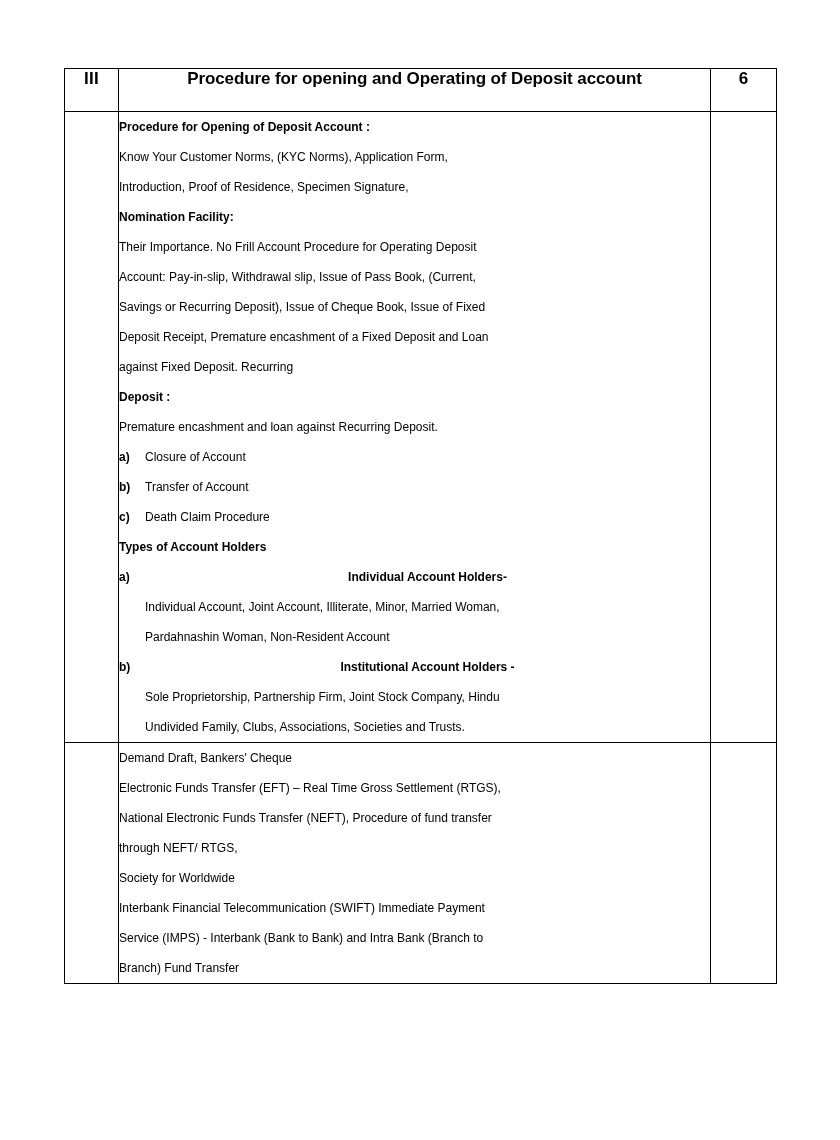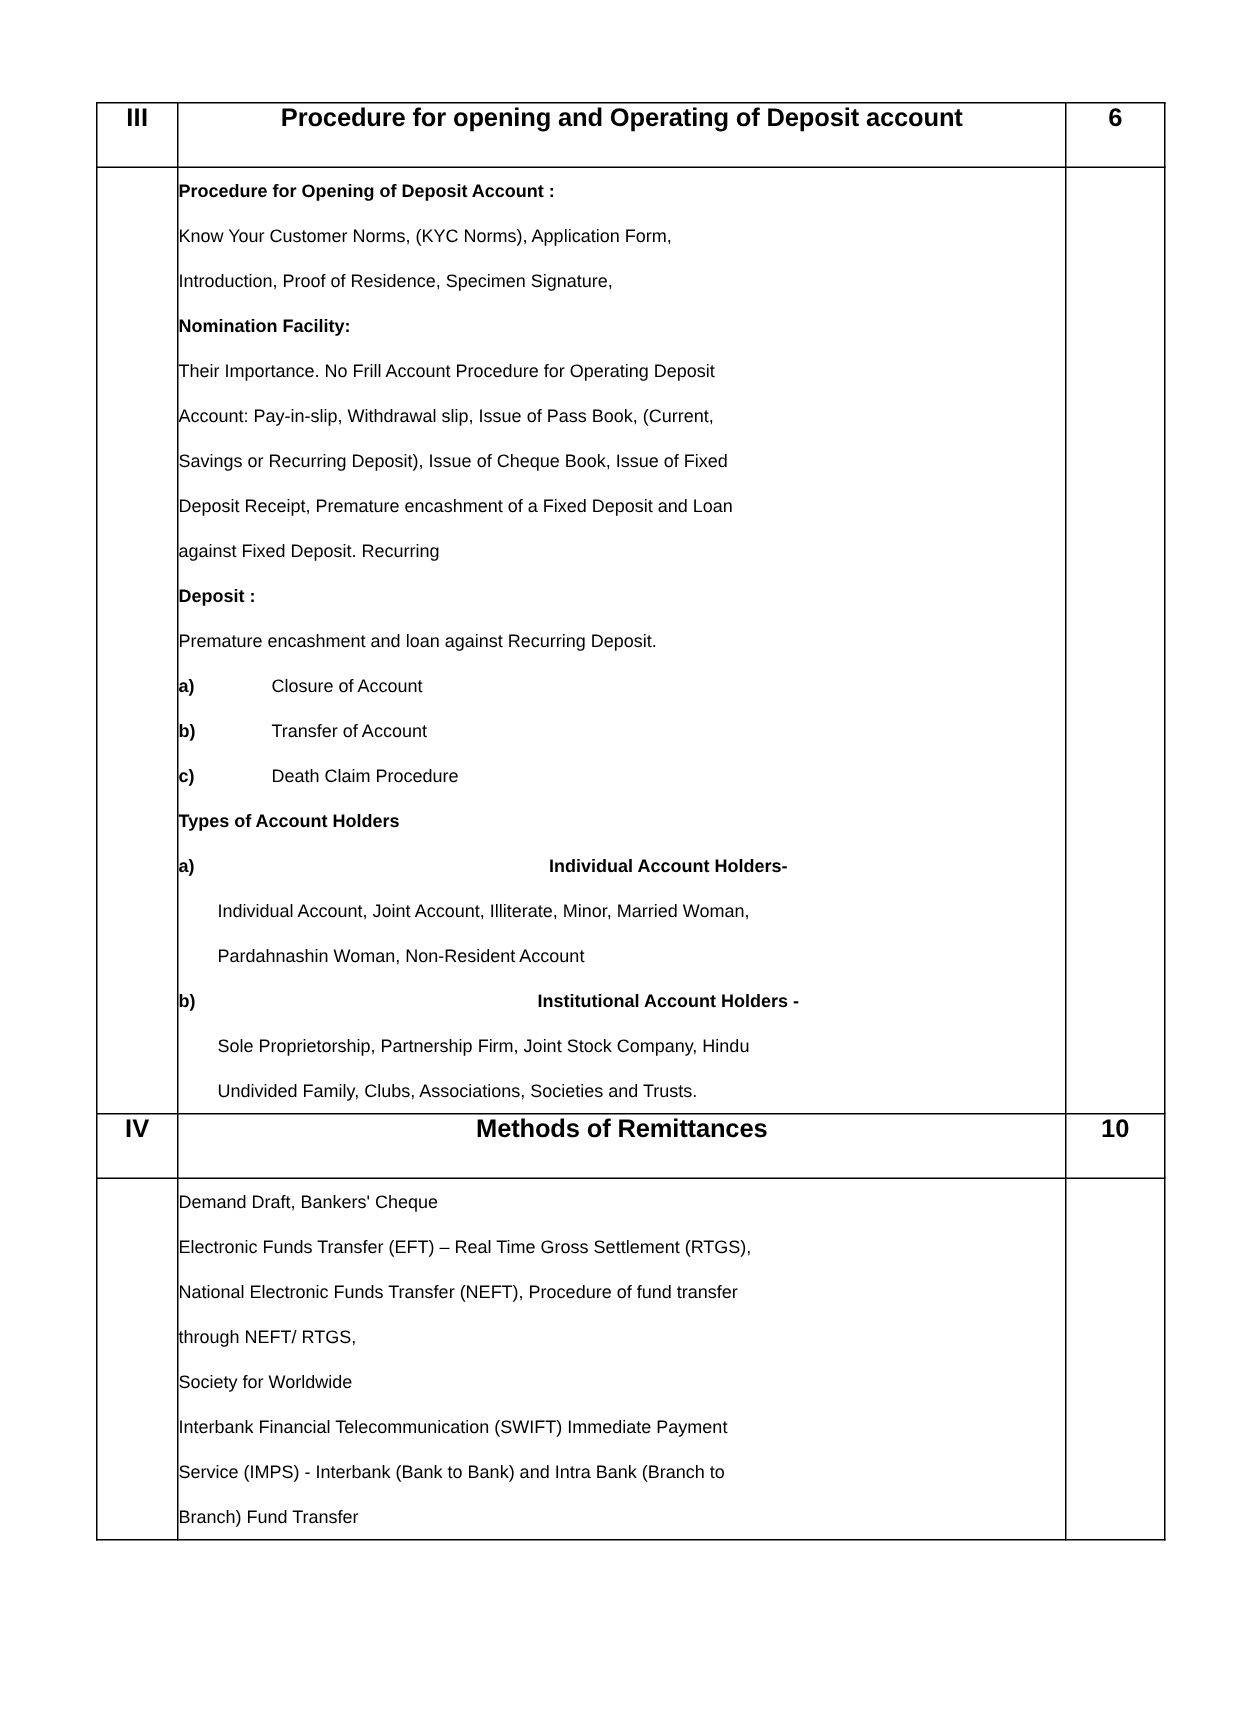--- a/index.html
+++ b/index.html
@@ -89,21 +89,20 @@
     display: flex;
     align-items: flex-start;
   }
   .li-mark {
     font-weight: bold;
     width: 26px;
     flex: 0 0 26px;
   }
   .li-text {
     flex: 1 1 auto;
-    margin-left: 36px;
   }
   .li-text.b { font-weight: bold; text-align: center; }
   .li-sub {
     padding-left: 26px;
     text-align: justify;
     text-align-last: left;
   }
   .li-sub.nojust { text-align: center; }
 
   .empty-cell { }
@@ -173,25 +172,20 @@
             <span class="li-text b">Institutional  Account Holders -</span>
           </div>
           <div class="li-sub">Sole Proprietorship, Partnership Firm, Joint Stock Company, Hindu</div>
           <div class="li-sub nojust">Undivided Family, Clubs, Associations, Societies and Trusts.</div>
 
         </td>
 
         <td class="empty-cell"></td>
       </tr>
 
-      <tr>
-        <td class="unit-no hdr-cell">IV</td>
-        <td class="unit-title hdr-cell">Methods of Remittances</td>
-        <td class="unit-hours hdr-cell">10</td>
-      </tr>
 
       <tr>
         <td class="empty-cell"></td>
 
         <td class="content-cell">
           <div class="ln nojust">Demand Draft, Bankers' Cheque</div>
           <div class="ln nojust">Electronic Funds Transfer (EFT) – Real Time Gross Settlement (RTGS),</div>
           <div class="ln">National Electronic Funds Transfer (NEFT), Procedure of fund  transfer</div>
           <div class="ln nojust">through NEFT/ RTGS,</div>
           <div class="ln nojust">Society for Worldwide</div>

